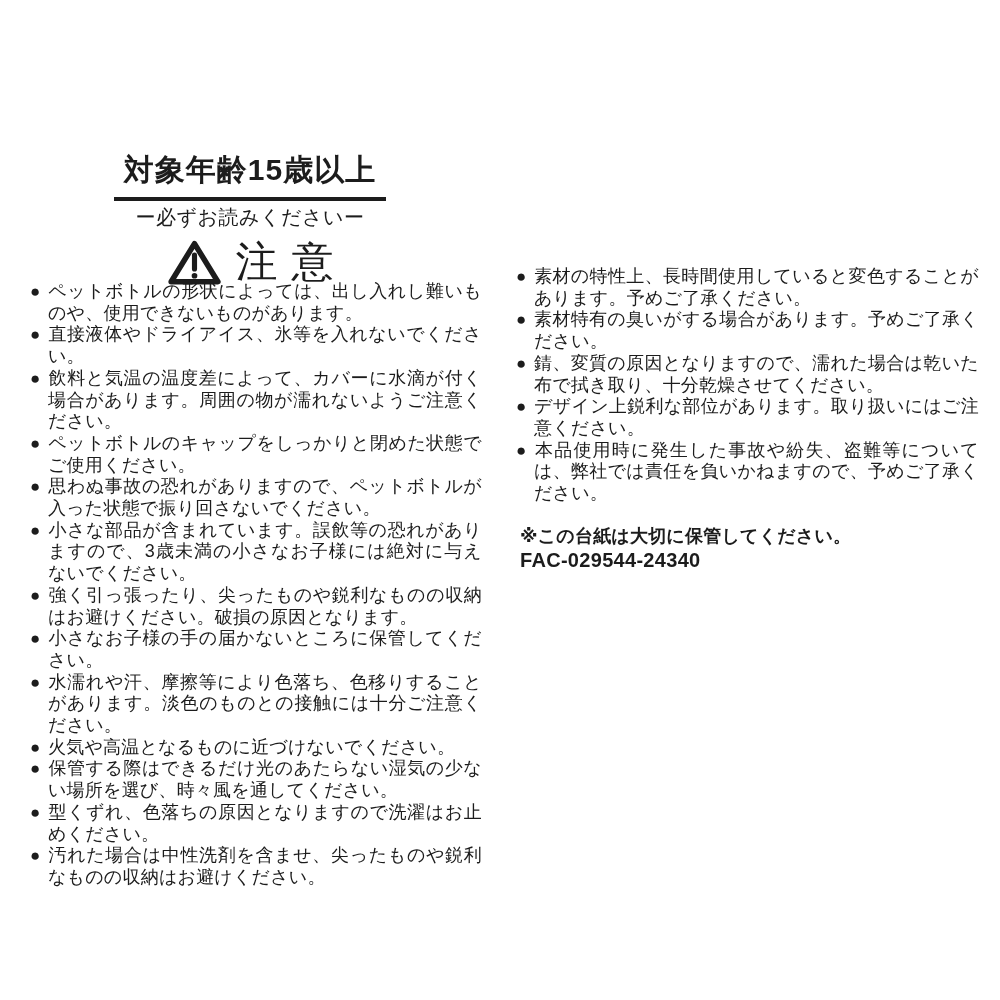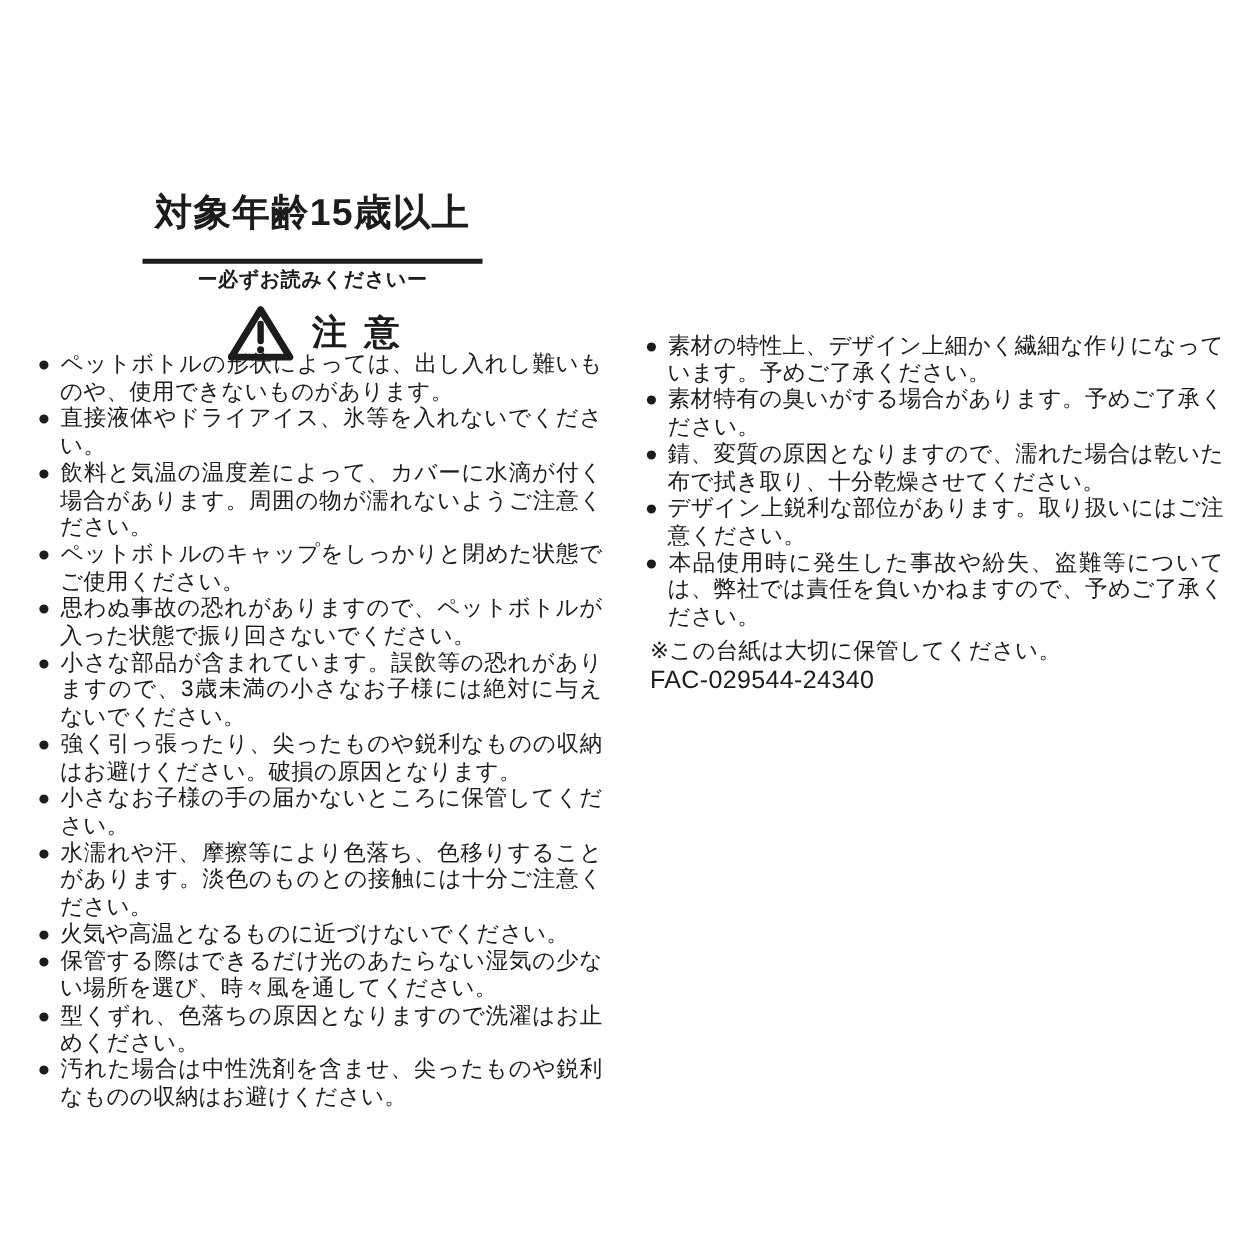--- a/index.html
+++ b/index.html
@@ -20,39 +20,39 @@
     left: 40px;
     width: 420px;
     text-align: center;
   }
   .age-title {
     display: inline-block;
     font-size: 30px;
     font-weight: 700;
     letter-spacing: 1px;
     border-bottom: 4px solid #1c1c1c;
-    padding: 0 10px 16px 10px;
+    padding: 0 10px 6px 10px;
   }
   .read-note {
-    font-size: 16px;
-    font-weight: 700;
+    font-size: 20px;
+    font-weight: 400;
     margin-top: 3px;
     letter-spacing: 0.5px;
   }
   .caution-row {
     margin-top: 7px;
     display: flex;
     justify-content: center;
     align-items: center;
     gap: 14px;
   }
   .warning-triangle { display: block; }
   .caution-heading {
-    font-size: 28px;
-    font-weight: 700;
+    font-size: 42px;
+    font-weight: 400;
     letter-spacing: 14px;
     margin-right: -14px;
     line-height: 1;
     text-align: right;
   }
 
   
   .col {
     position: absolute;
     list-style: none;
@@ -69,22 +69,23 @@
   }
   .bullet {
     display: inline-block;
     width: 18px;
     text-indent: 0;
     font-size: 17px;
   }
 
   
   .footer {
-    margin-top: 4px;
+    margin-top: 20px;
     padding-left: 4px;
+    font-weight: bold;
   }
   .keep-note {
     font-size: 18px;
     line-height: 22px;
     letter-spacing: 0.2px;
   }
   .product-code {
     font-size: 20px;
     line-height: 24px;
     margin-top: 1px;
@@ -121,21 +122,21 @@
     <li class="caution-item"><span class="bullet">●</span><span>強く引っ張ったり、尖ったものや鋭利なものの収納はお避けください。破損の原因となります。</span></li>
     <li class="caution-item"><span class="bullet">●</span><span>小さなお子様の手の届かないところに保管してください。</span></li>
     <li class="caution-item"><span class="bullet">●</span><span>水濡れや汗、摩擦等により色落ち、色移りすることがあります。淡色のものとの接触には十分ご注意ください。</span></li>
     <li class="caution-item"><span class="bullet">●</span><span>火気や高温となるものに近づけないでください。</span></li>
     <li class="caution-item"><span class="bullet">●</span><span>保管する際はできるだけ光のあたらない湿気の少ない場所を選び、時々風を通してください。</span></li>
     <li class="caution-item"><span class="bullet">●</span><span>型くずれ、色落ちの原因となりますので洗濯はお止めください。</span></li>
     <li class="caution-item"><span class="bullet">●</span><span>汚れた場合は中性洗剤を含ませ、尖ったものや鋭利なものの収納はお避けください。</span></li>
   </ul>
 
   <ul class="col col-right">
-    <li class="caution-item"><span class="bullet">●</span><span>素材の特性上、デザイン上細かく繊細な作りになっています。予めご了承ください。</span></li>
+    <li class="caution-item"><span class="bullet">●</span><span>素材の特性上、長時間使用していると変色することがあります。予めご了承ください。</span></li>
     <li class="caution-item"><span class="bullet">●</span><span>素材特有の臭いがする場合があります。予めご了承ください。</span></li>
     <li class="caution-item"><span class="bullet">●</span><span>錆、変質の原因となりますので、濡れた場合は乾いた布で拭き取り、十分乾燥させてください。</span></li>
     <li class="caution-item"><span class="bullet">●</span><span>デザイン上鋭利な部位があります。取り扱いにはご注意ください。</span></li>
     <li class="caution-item"><span class="bullet">●</span><span>本品使用時に発生した事故や紛失、盗難等については、弊社では責任を負いかねますので、予めご了承ください。</span></li>
 
     <li class="footer">
       <div class="keep-note">※この台紙は大切に保管してください。</div>
       <div class="product-code">FAC-029544-24340</div>
     </li>
   </ul>

